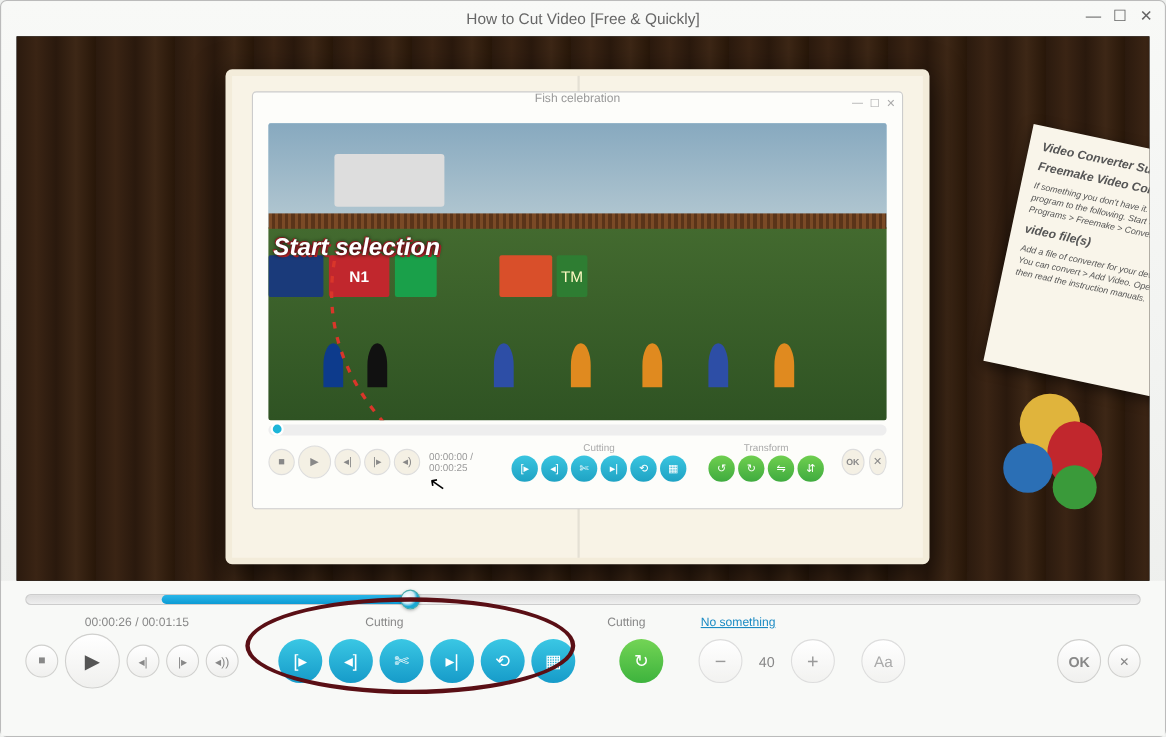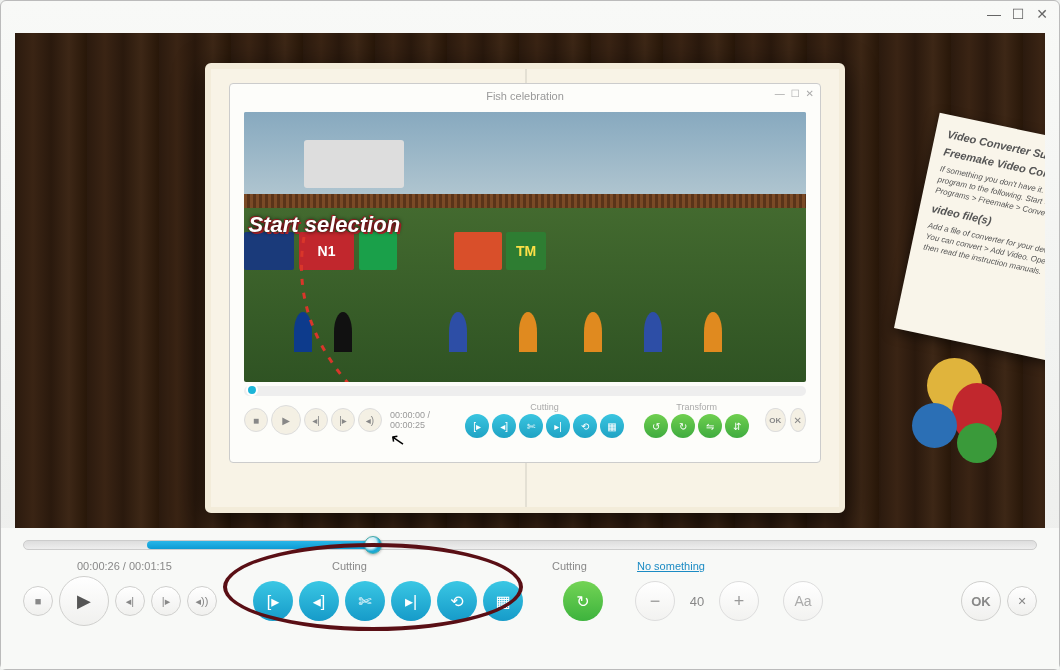--- a/index.html
+++ b/index.html
@@ -6,32 +6,32 @@
 body{background:#eef0ee;width:1060px;height:670px;overflow:hidden}
 .window{width:1060px;height:670px;border:1px solid #bbb;border-radius:6px;background:linear-gradient(#f8f9f7,#ecedeb);position:relative;display:flex;flex-direction:column}
 .titlebar{height:32px;display:flex;align-items:center;justify-content:center;position:relative;color:#666;font-size:14px}
 .win-controls{position:absolute;right:10px;top:6px;display:flex;gap:10px}
 .win-controls div{width:14px;height:14px;display:flex;align-items:center;justify-content:center;color:#666;cursor:pointer}
 .video-area{flex:0 0 495px;margin:0 14px;background:#000;position:relative;overflow:hidden;display:flex;align-items:center;justify-content:center}
 .wood{position:absolute;inset:0;background:repeating-linear-gradient(90deg,#2b1a0e 0,#3a2414 18px,#2a190d 36px,#3d2716 54px,#281709 72px)}
 .book{position:absolute;width:640px;height:450px;left:190px;top:30px;background:#f8f3e6;border-radius:6px;box-shadow:0 8px 30px rgba(0,0,0,.6);border:6px solid #f3ecda}
 .book .spine{position:absolute;left:50%;top:0;bottom:0;width:2px;background:rgba(0,0,0,.08)}
 .inner-app{position:absolute;left:18px;right:18px;top:14px;height:380px;background:#fdfdfa;border:1px solid #ccc;border-radius:4px}
-.inner-title{height:24px;display:flex;align-items:center;justify-content:center;color:#999;font-size:11px;position:relative}
+.inner-title{height:24px;display:flex;align-items:flex-start;justify-content:center;color:#999;font-size:11px;position:relative}
 .inner-title .ictr{position:absolute;right:6px;top:4px;display:flex;gap:6px;font-size:10px;color:#aaa}
 .inner-video{margin:4px 14px;height:270px;background:linear-gradient(#8fb5cc 0%,#a9c5d0 35%,#436a2f 35%,#2f5323 100%);position:relative;overflow:hidden;border-radius:2px}
 .sky{position:absolute;top:0;left:0;right:0;height:95px;background:linear-gradient(#87a9bf,#b5c9d2)}
 .trailer{position:absolute;top:28px;left:60px;width:100px;height:48px;background:#ddd;border-radius:3px}
 .fence{position:absolute;top:82px;left:0;right:0;height:14px;background:repeating-linear-gradient(90deg,#7a4a26 0,#7a4a26 3px,#5a3419 3px,#5a3419 6px)}
 .ad{position:absolute;top:120px;height:38px;border-radius:2px}
 .ad1{left:0;width:50px;background:#1a3a7a}
 .ad2{left:55px;width:55px;background:#c1272d;display:flex;align-items:center;justify-content:center;color:#fff;font-weight:bold;font-size:14px}
 .ad3{left:115px;width:38px;background:#1aa04a}
 .ad4{left:210px;width:48px;background:#d94f2a}
-.ad5{left:262px;width:40px;background:#2e7d32;display:flex;align-items:center;justify-content:center;color:#fde047;font-weight:bold;font-size:14px}
+.ad5{left:262px;width:28px;background:#2e7d32;display:flex;align-items:center;justify-content:center;color:#fef9c3;font-weight:normal;font-size:14px}
 .player{position:absolute;bottom:30px;width:18px;height:40px;border-radius:50% 50% 0 0}
 .p1{left:50px;background:#0d3b8c}.p2{left:205px;background:#2d4ea6}.p3{left:275px;background:#e08a1f}.p4{left:340px;background:#e08a1f}.p5{left:400px;background:#2d4ea6}.p6{left:460px;background:#e08a1f}
 .ref{left:90px;background:#111}
 .callout{position:absolute;top:100px;left:-20px;color:#fff;font-weight:bold;font-size:22px;font-style:italic;text-shadow:0 0 4px #000,2px 2px 0 #c1272d,-1px -1px 0 #c1272d}
 .arrow-path{position:absolute;top:125px;left:50px;width:200px;height:220px;pointer-events:none}
 .inner-seek{margin:4px 14px;height:10px;background:#eee;border-radius:5px;position:relative}
 .inner-seek .dot{position:absolute;left:2px;top:-2px;width:12px;height:12px;border-radius:50%;background:#1cb5d8;border:2px solid #fff}
 .inner-controls{margin:6px 14px;display:flex;align-items:center;gap:4px;font-size:9px;color:#999}
 .ibtn{width:24px;height:24px;border-radius:50%;background:#f4f0e4;border:1px solid #ddd;display:flex;align-items:center;justify-content:center;font-size:10px;color:#888;cursor:pointer}
 .igrp{display:flex;gap:3px;align-items:center}
@@ -67,20 +67,21 @@
 .step{width:40px;height:40px;border-radius:50%;border:1px solid #ddd;background:linear-gradient(#fff,#f2f2f0);display:flex;align-items:center;justify-content:center;color:#999;font-size:18px;cursor:pointer}
 .zoom-val{width:32px;text-align:center;color:#888;font-size:13px}
 .ok-btn{width:40px;height:40px;border-radius:50%;background:linear-gradient(#fff,#f0f0ee);border:1px solid #d0d0ce;display:flex;align-items:center;justify-content:center;color:#888;font-size:13px;font-weight:bold;cursor:pointer}
 svg{display:block}
 </style>
 </head>
 <body>
 
 <div class="window">
   <div class="titlebar">
+    <span>How to Cut Video [Free &amp; Quickly]</span>
     <div class="win-controls">
       <div>—</div>
       <div>☐</div>
       <div>✕</div>
     </div>
   </div>
 
   <div class="video-area">
     <div class="wood"></div>
 

